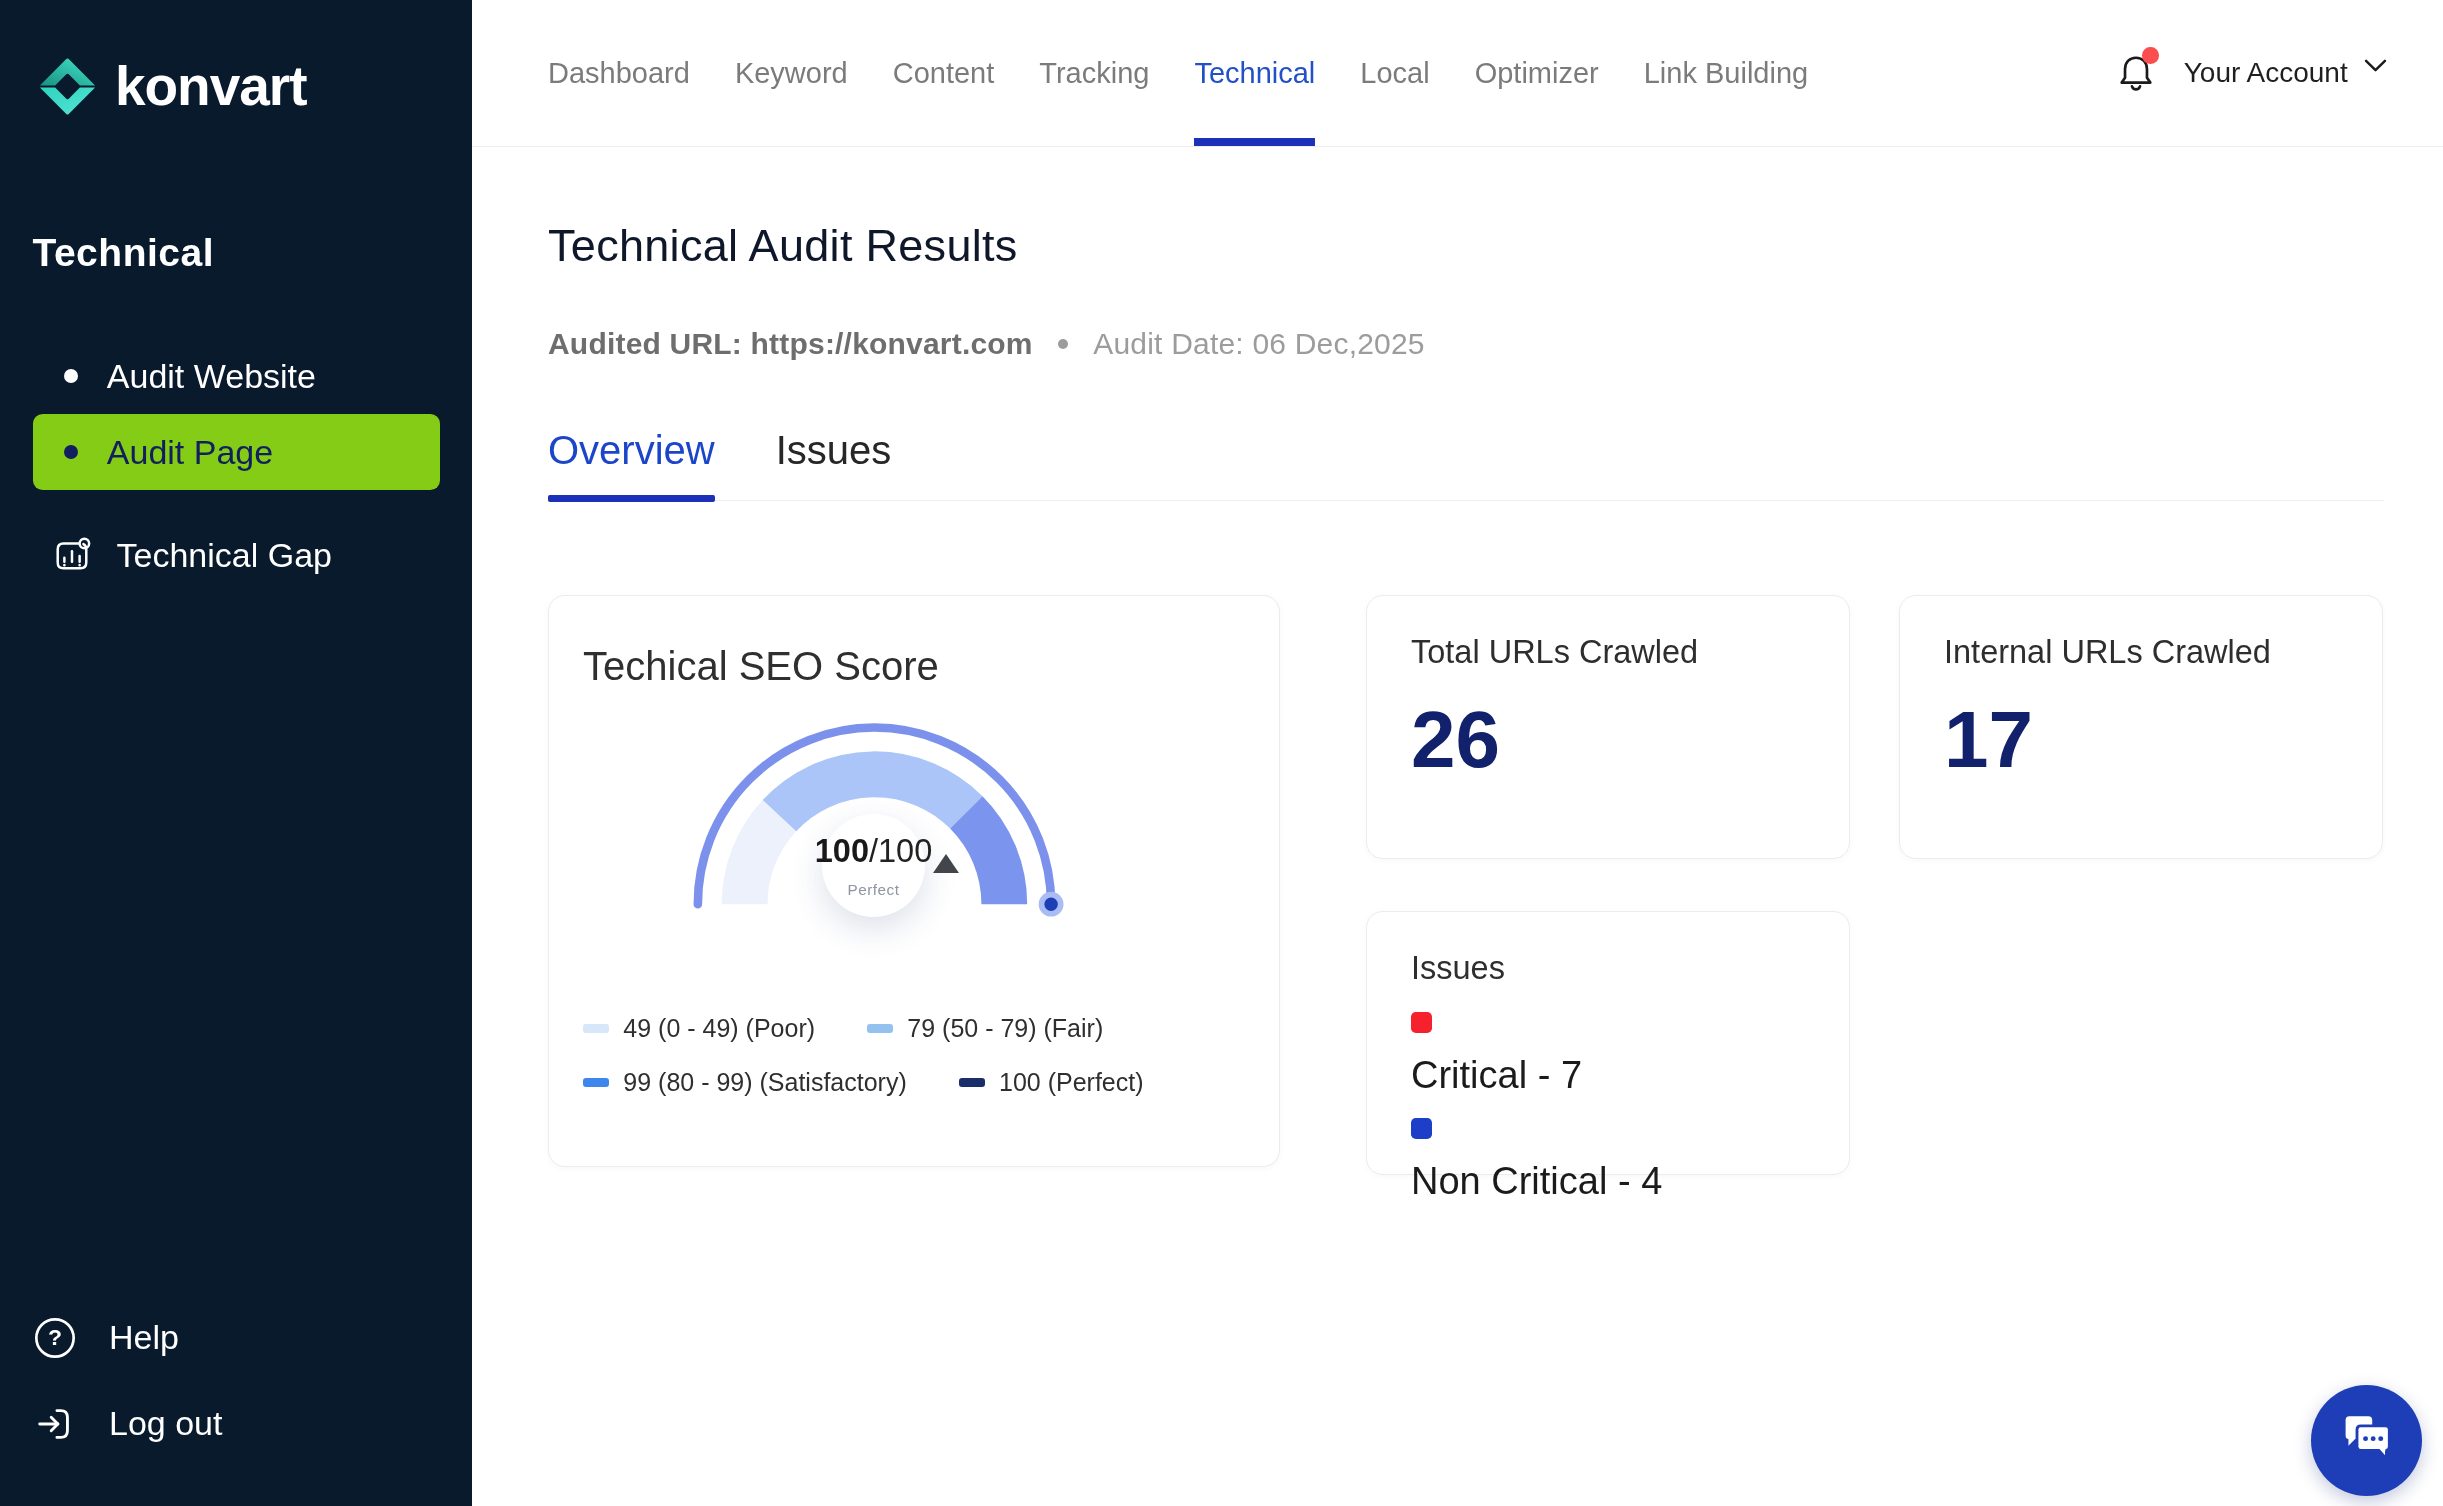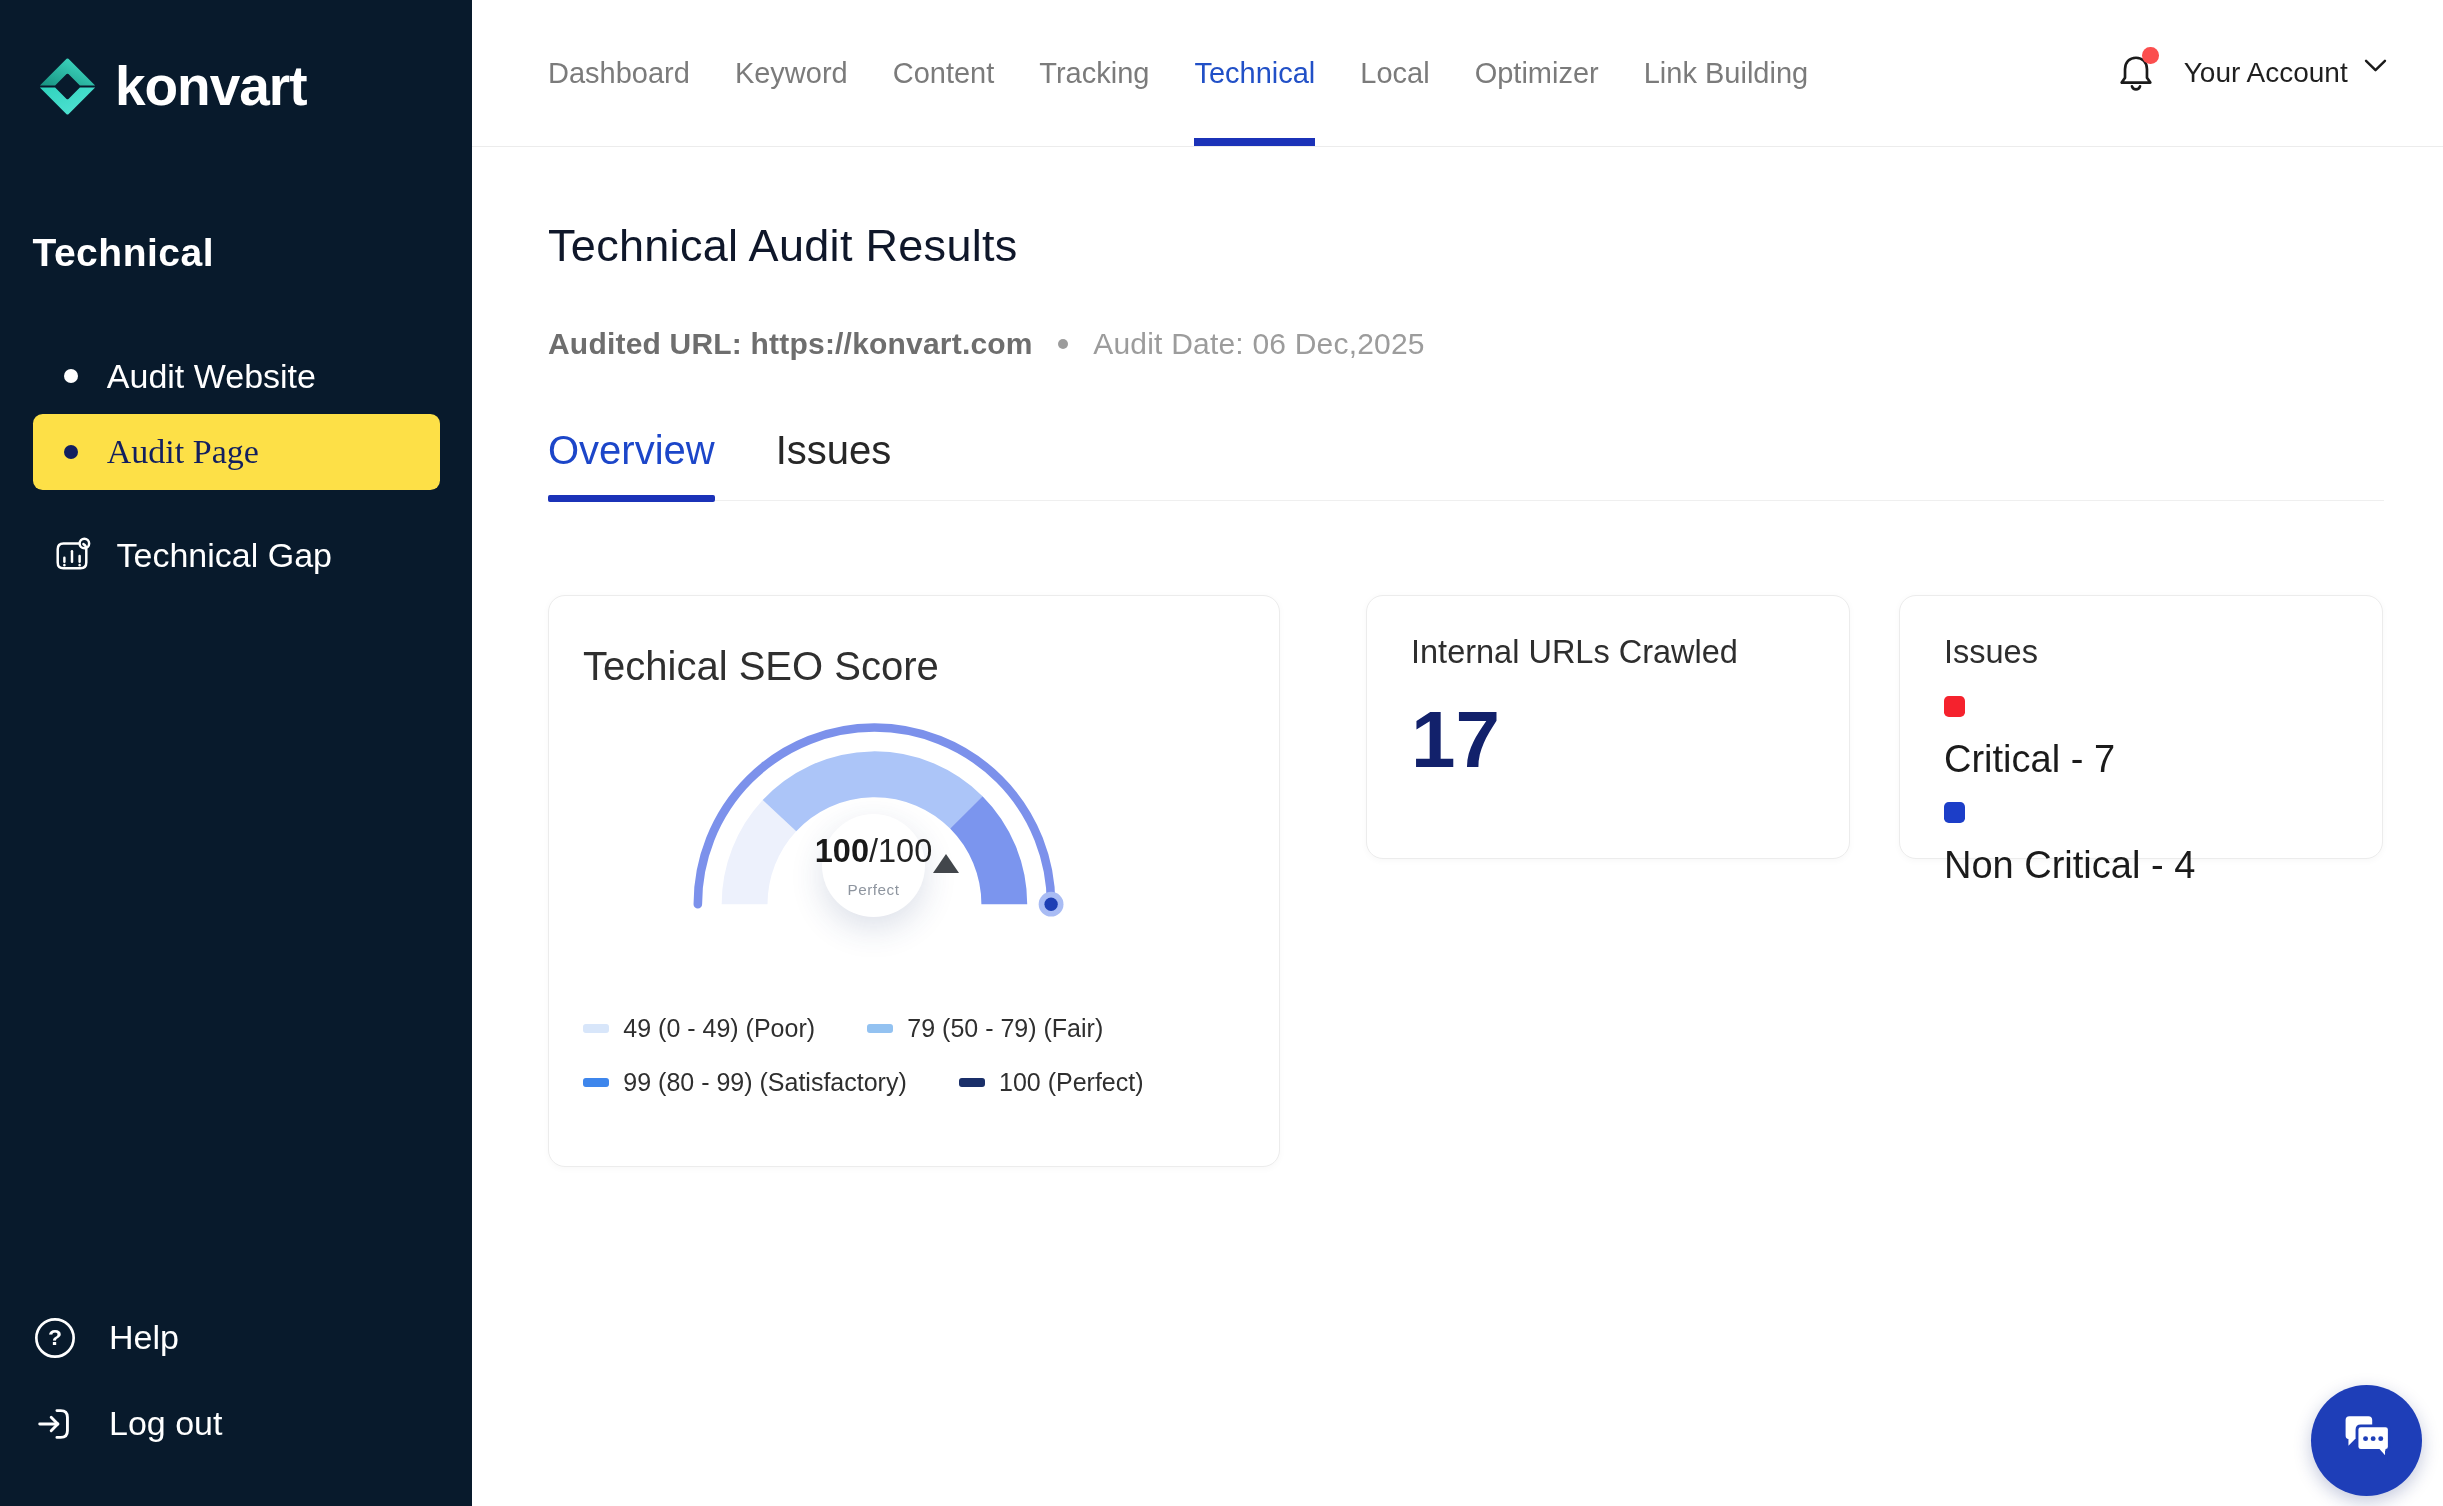--- a/index.html
+++ b/index.html
@@ -9,21 +9,21 @@
   
   .sidebar { position:absolute; left:0; top:0; width:472px; height:1506px;
     background:#081A2C; color:#fff; }
   .logo { display:flex; align-items:center; gap:13.4px; margin:54px 0 0 32.5px; }
   .logo-word { font-size:55px; font-weight:bold; letter-spacing:-1px; color:#fff; }
   .side-section-title { margin:113px 0 0 32.5px; font-size:39px; font-weight:bold; letter-spacing:0.5px; }
   .side-item { display:flex; align-items:center; height:76px; margin:0 32.5px; border-radius:9.6px;
     font-size:34px; color:#fff; cursor:pointer; }
   .side-item .dot { width:14.3px; height:14.3px; border-radius:50%; background:#fff; margin:0 29px 0 31px; }
   .side-item.first { margin-top:63px; }
-  .side-item.active { background:#fde047; color:#121F5F; font-weight:500;font-family:Liberation Serif, serif; }
+  .side-item.active { background:#84cc16; color:#121F5F; font-weight:500; }
   .side-item.active .dot { background:#121F5F; }
   .side-item.gap-item { margin-top:27px; }
   .side-item .gicon { margin:0 25px 0 19px; display:flex; }
   .side-footer { position:absolute; left:32.5px; bottom:54px; }
   .side-foot-item { display:flex; align-items:center; gap:32.5px; height:57px; margin-top:29px;
     font-size:34px; color:#fff; cursor:pointer; }
 
   
   .main { position:absolute; left:472px; top:0; width:1971px; height:1506px; background:#fff; }
   .topbar { position:relative; height:147px; border-bottom:1.9px solid #ECECEC;
@@ -244,20 +244,24 @@
           </div>
           <div class="legend-item">
             <span class="legend-swatch" style="background: rgb(26, 47, 105);"></span>
             <span>100 (Perfect)</span>
           </div>
         </div>
       </div>
 
       <div class="stats">
         <div class="card stat-card">
+          <div class="stat-title">Total URLs Crawled</div>
+          <div class="stat-value">26</div>
+        </div>
+        <div class="card stat-card">
           <div class="stat-title">Internal URLs Crawled</div>
           <div class="stat-value">17</div>
         </div>
         <div class="card stat-card">
           <div class="stat-title">Issues</div>
           <div class="issues-rows">
             <div class="issue-row">
               <span class="issue-square" style="background: rgb(245, 34, 45);"></span>
               <span>Critical - 7</span>
             </div>

